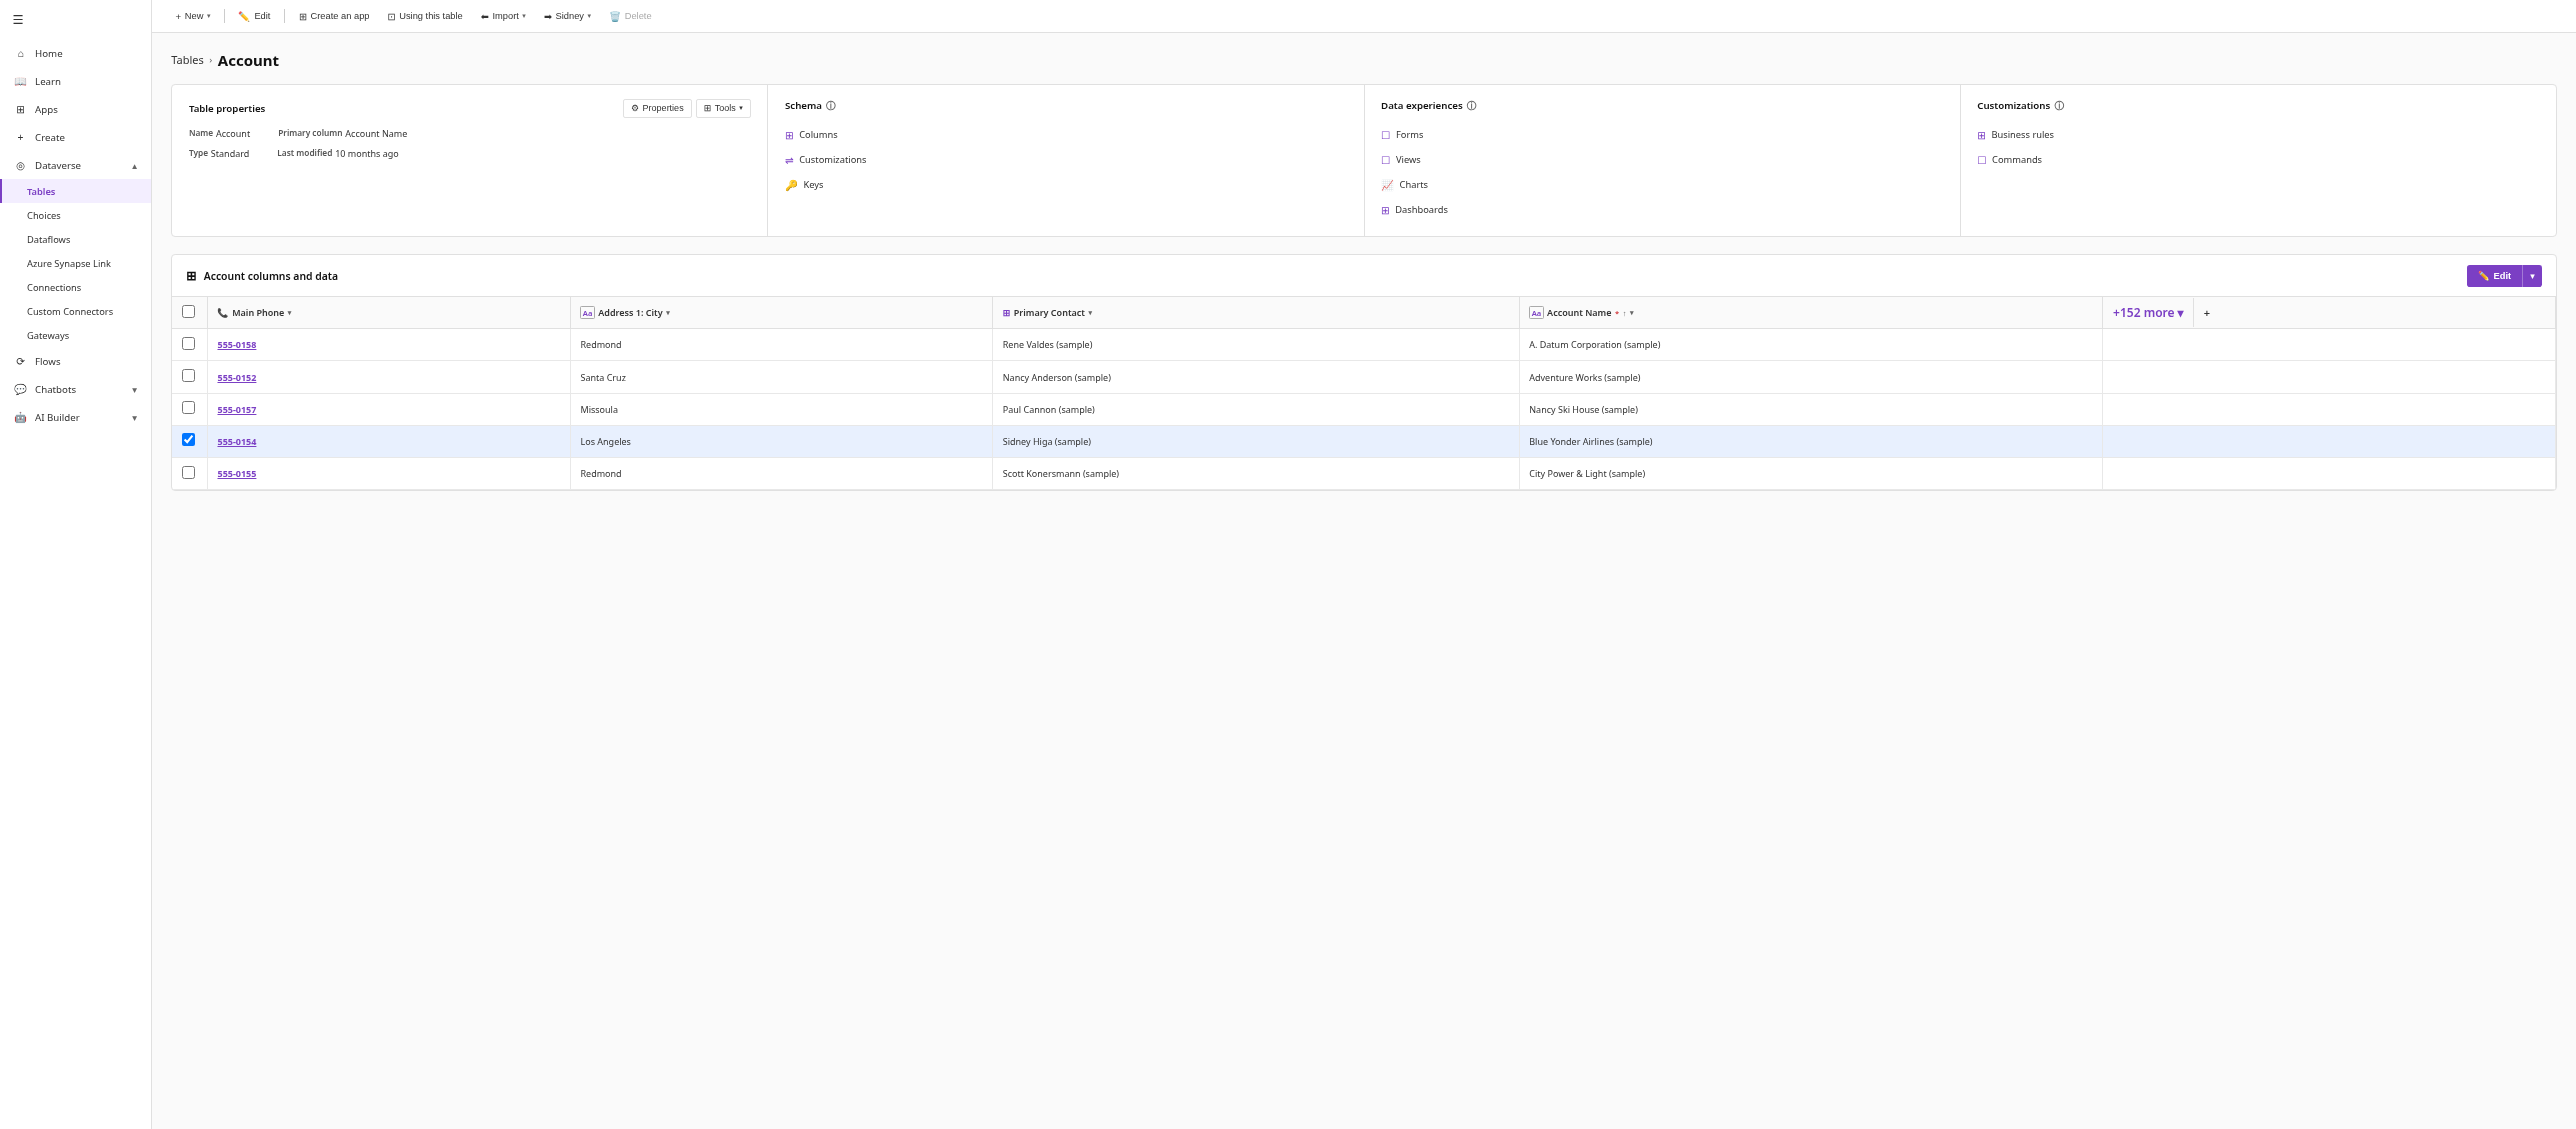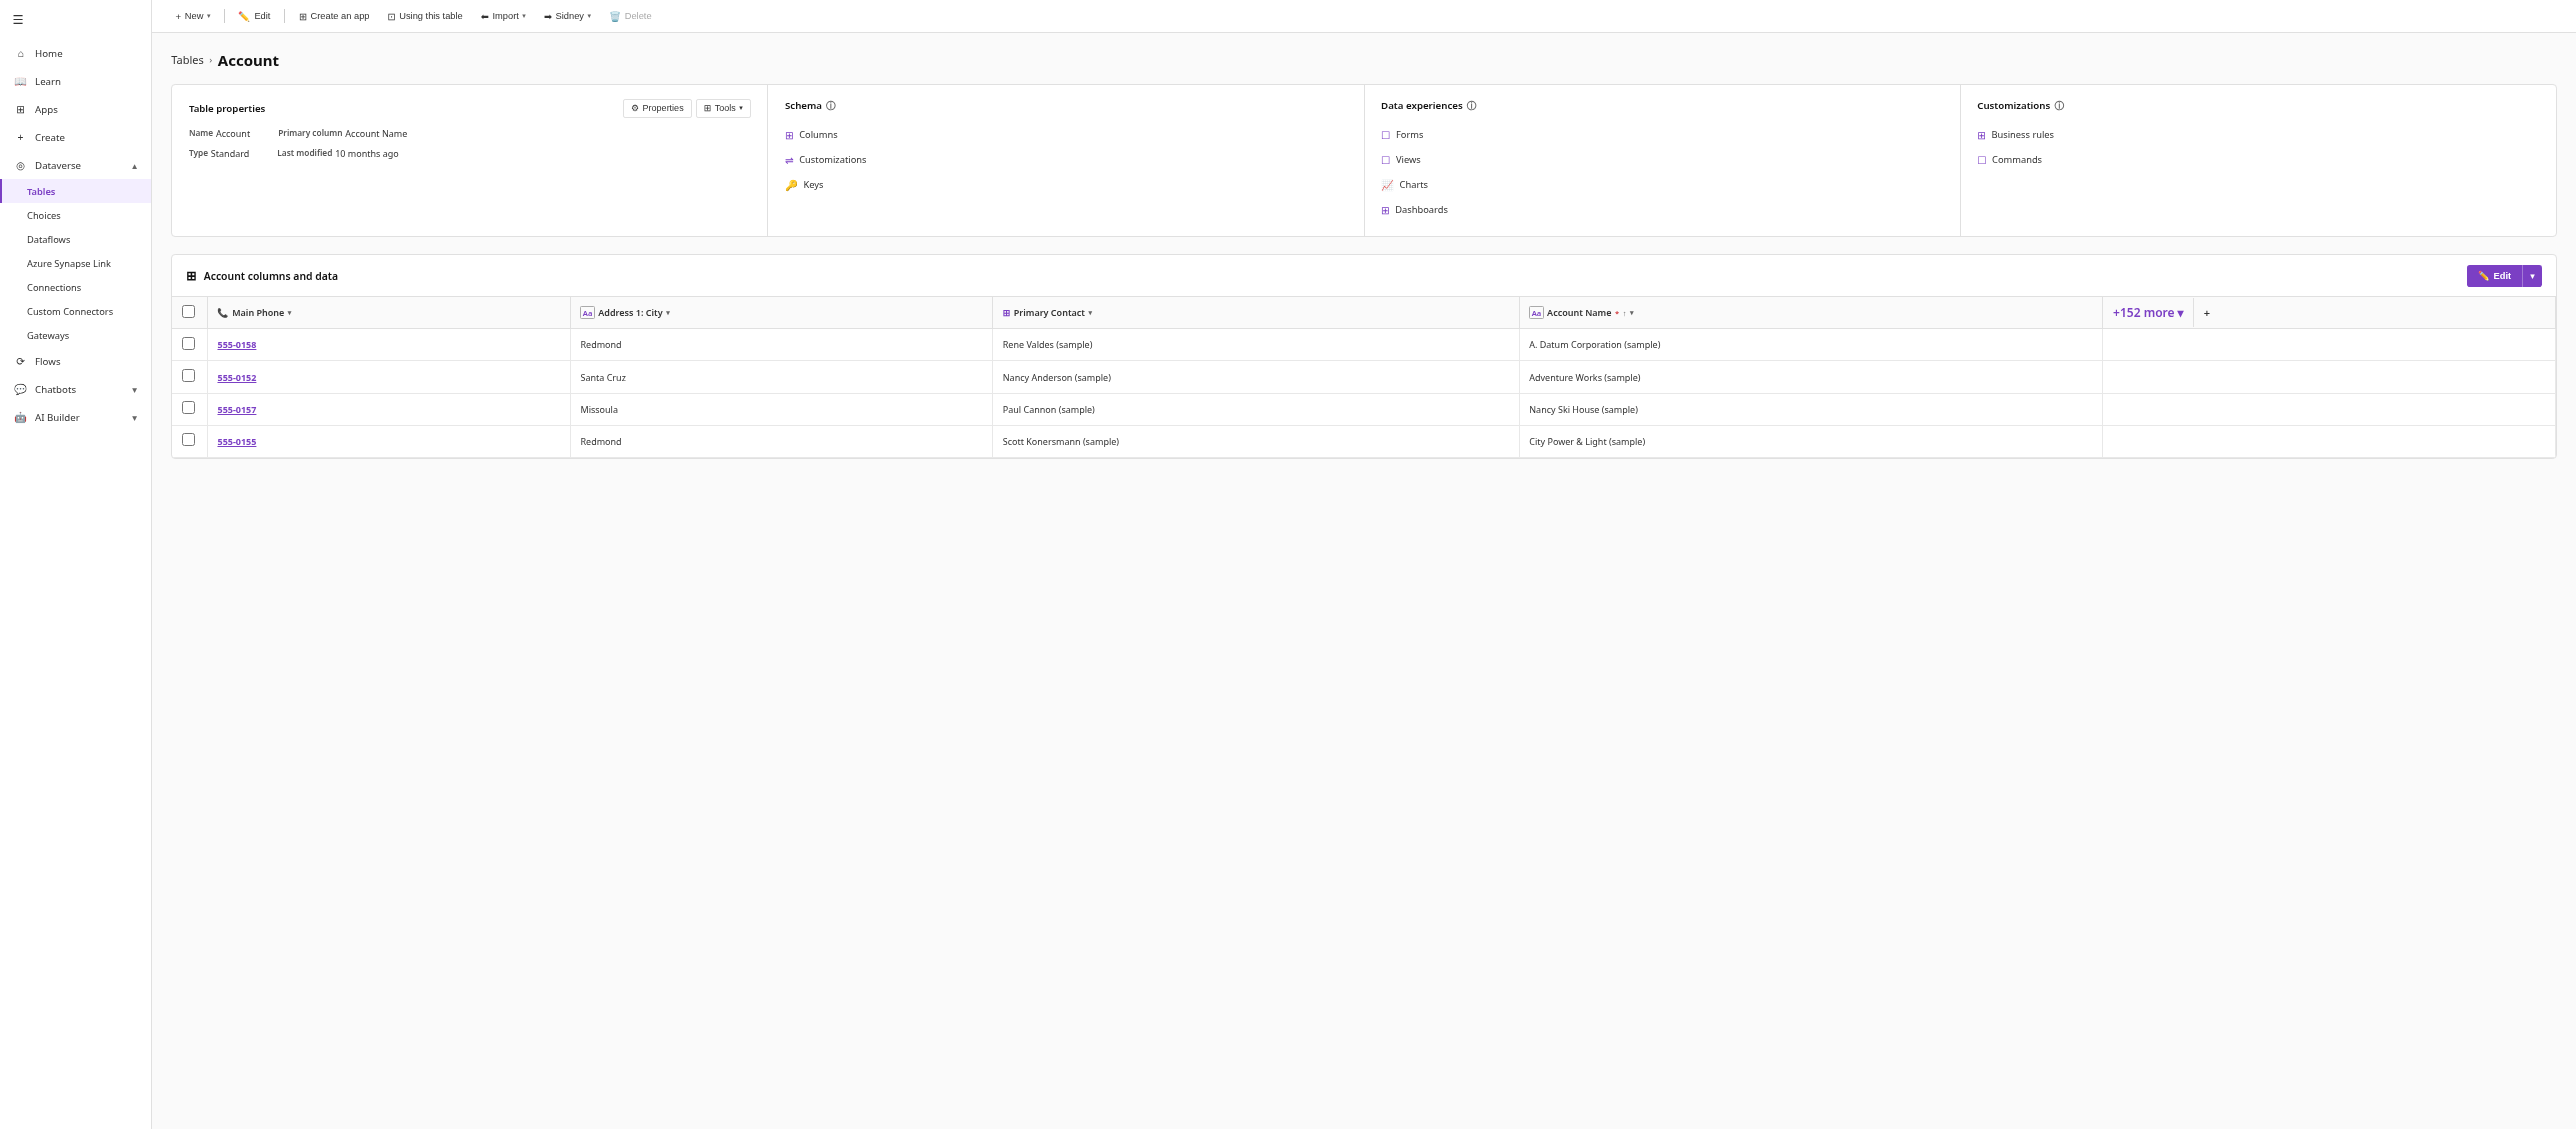--- a/index.html
+++ b/index.html
@@ -596,20 +596,28 @@
             <td></td>
           </tr>
           <tr class="">
             <td><input type="checkbox" style=""></td>
             <td><span class="phone-link" style="text-decoration:underline;">555-0157</span></td>
             <td><span>Missoula</span></td>
             <td><span>Paul Cannon (sample)</span></td>
             <td><span>Nancy Ski House (sample)</span></td>
             <td></td>
           </tr>
+          <tr class="selected" style="background:#e8f0fe;">
+            <td style="background:#e8f0fe;"><input type="checkbox" checked="" style=""></td>
+            <td style="background:#e8f0fe;"><span class="phone-link">555-0154</span></td>
+            <td style="background:#e8f0fe;"><span>Los Angeles</span></td>
+            <td style="background:#e8f0fe;"><span>Sidney Higa (sample)</span></td>
+            <td style="background:#e8f0fe;"><span>Blue Yonder Airlines (sample)</span></td>
+            <td style="background:#e8f0fe;"></td>
+          </tr>
           <tr class="">
             <td><input type="checkbox" style=""></td>
             <td><span class="phone-link">555-0155</span></td>
             <td><span>Redmond</span></td>
             <td><span>Scott Konersmann (sample)</span></td>
             <td><span>City Power &amp; Light (sample)</span></td>
             <td></td>
           </tr>
         </tbody>
       </table>

